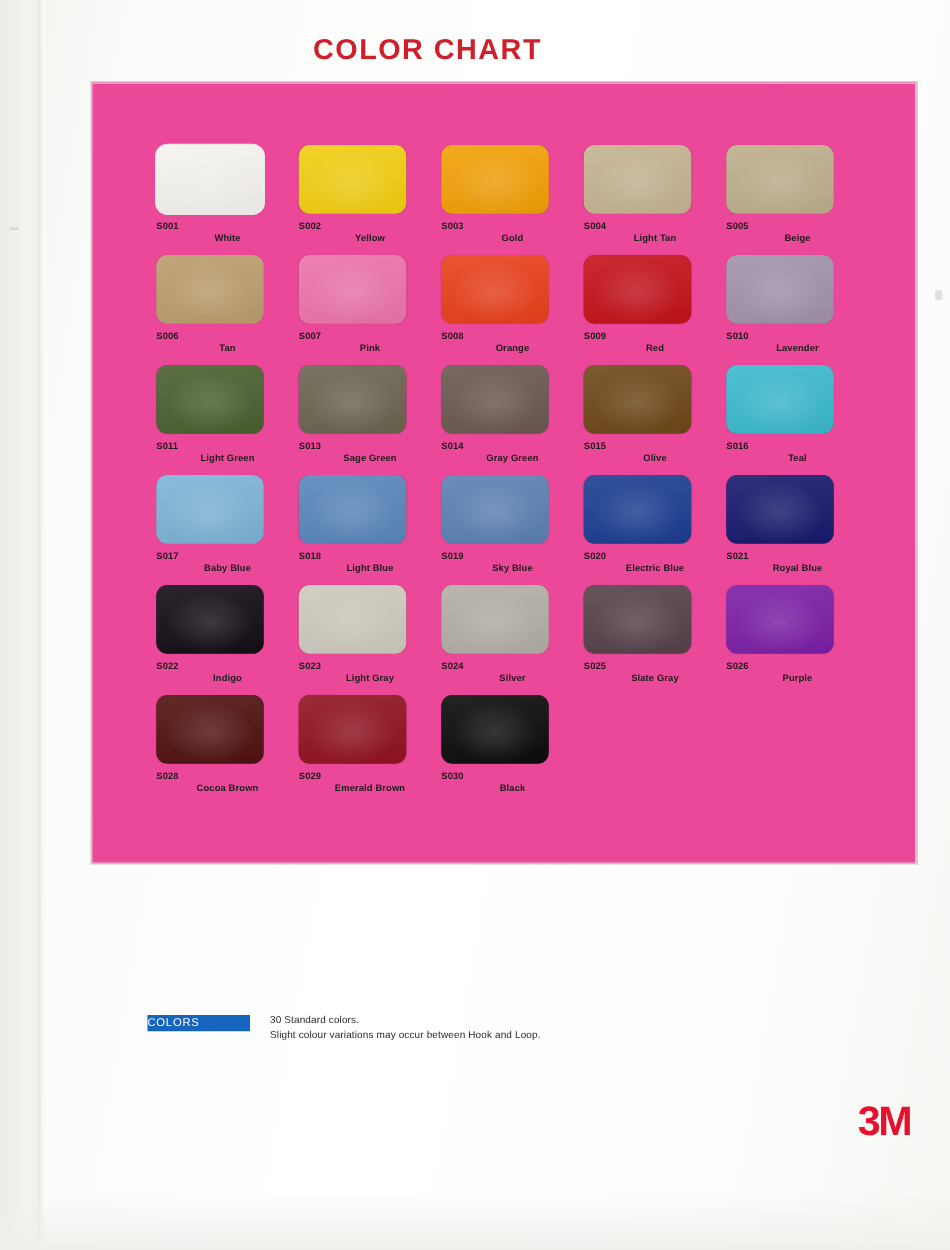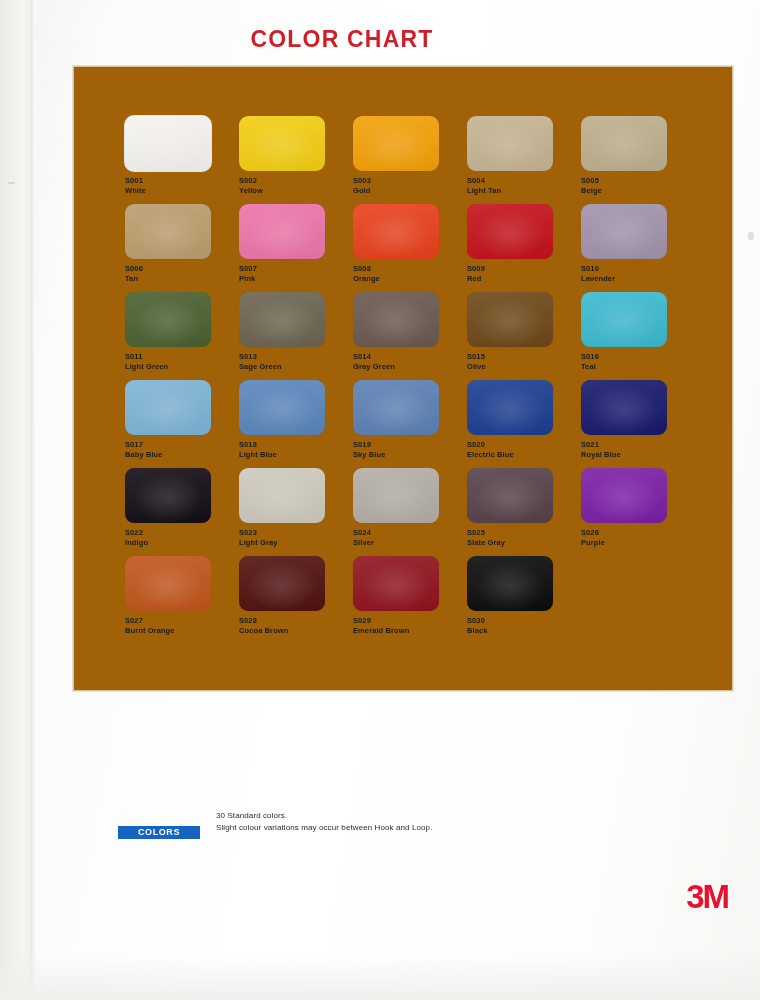--- a/index.html
+++ b/index.html
@@ -67,21 +67,21 @@
     letter-spacing: 1.2px;
     color: #cf1f2a;
     font-family: "Liberation Sans", sans-serif;
   }
 
   
   .swatch-panel {
     position: absolute;
     left: 72px; top: 65px;
     width: 660px; height: 625px;
-    background: #a16207;
+    background: #ec4899;
     border: 1px solid #e2e2df;
     box-shadow: 0 0 0 1px rgba(255,255,255,.6) inset;
   }
 
   .swatch-grid {
     position: absolute;
     left: 52px; top: 50px;
     width: 570px;
     display: grid;
     grid-template-columns: repeat(5, 114px);
@@ -122,39 +122,40 @@
     letter-spacing: .1px;
     line-height: 10px;
   }
   .swatch-name {
     font-size: 7.5px;
     font-weight: bold;
     color: #1c1c1c;
     line-height: 10px;
     letter-spacing: .1px;
     white-space: nowrap;
+    text-align: center;
   }
 
   
   .footer-block {
     position: absolute;
     left: 118px; top: 810px;
     width: 520px;
   }
   .colors-badge {
     position: absolute;
-    left: 0; top: 16px;
+    left: 0; top: 2px;
     width: 82px;
     height: 13px;
     background: #1565c0;
     color: #ffffff;
     font-size: 9px;
-    font-weight: bold;
+    font-weight: normal;
     letter-spacing: .6px;
-    text-align: center;
+    text-align: left;
     line-height: 13px;
   }
   .footer-lines {
     position: absolute;
     left: 98px; top: 0;
     width: 420px;
   }
   .footer-line {
     font-size: 8px;
     color: #2a2a2a;
@@ -306,25 +307,20 @@
         <div class="swatch-chip" style="background: rgb(87, 65, 73);"></div>
         <div class="swatch-code">S025</div>
         <div class="swatch-name">Slate Gray</div>
       </div>
       <div class="swatch-cell">
         <div class="swatch-chip" style="background: rgb(123, 31, 166);"></div>
         <div class="swatch-code">S026</div>
         <div class="swatch-name">Purple</div>
       </div>
       <div class="swatch-cell">
-        <div class="swatch-chip" style="background: rgb(192, 85, 26);"></div>
-        <div class="swatch-code">S027</div>
-        <div class="swatch-name">Burnt Orange</div>
-      </div>
-      <div class="swatch-cell">
         <div class="swatch-chip" style="background: rgb(81, 18, 16);"></div>
         <div class="swatch-code">S028</div>
         <div class="swatch-name">Cocoa Brown</div>
       </div>
       <div class="swatch-cell">
         <div class="swatch-chip" style="background: rgb(144, 19, 31);"></div>
         <div class="swatch-code">S029</div>
         <div class="swatch-name">Emerald Brown</div>
       </div>
       <div class="swatch-cell">

